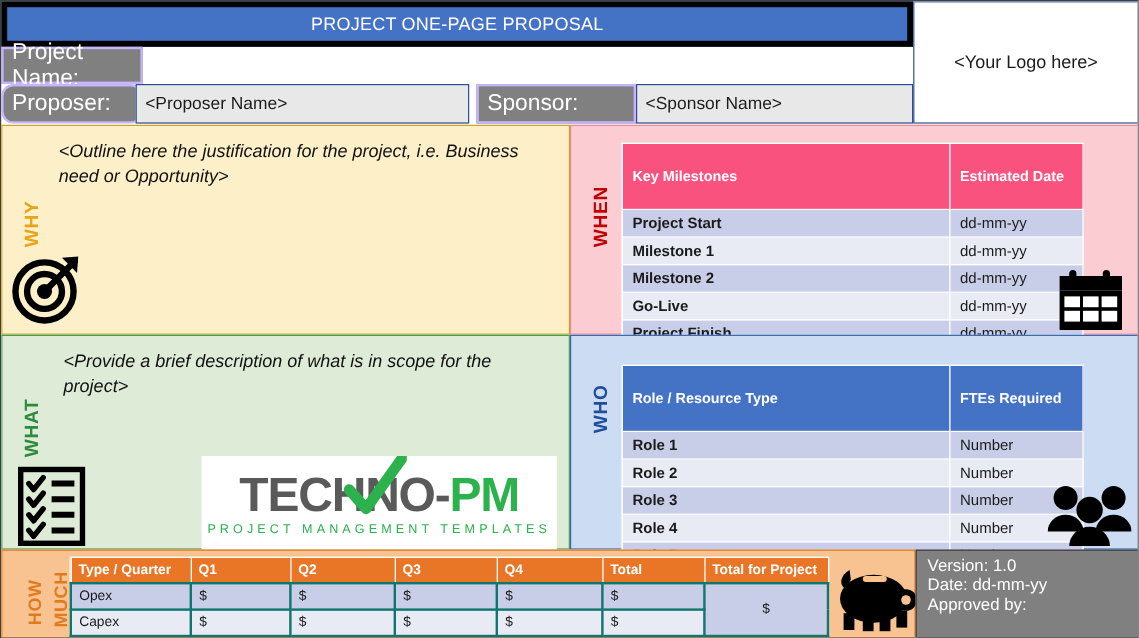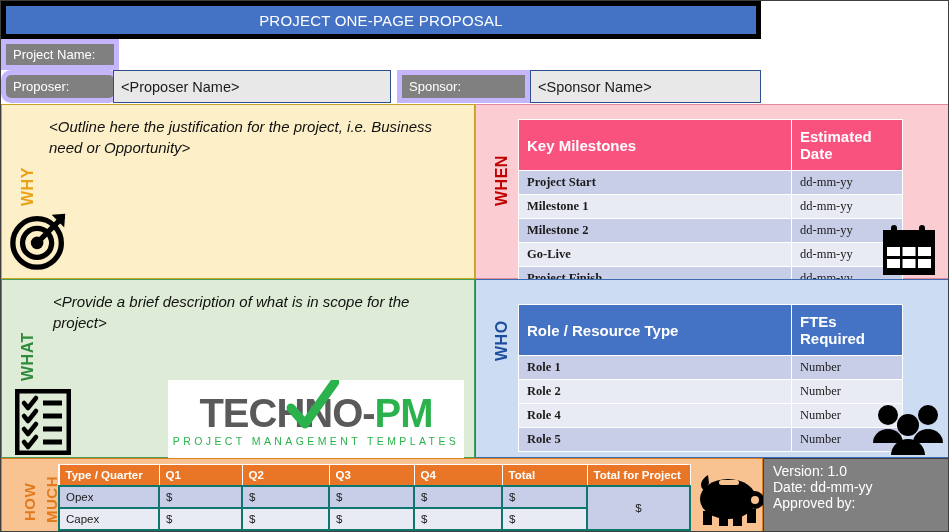--- a/index.html
+++ b/index.html
@@ -6,22 +6,22 @@
   body{font-family:"Liberation Sans", sans-serif;}
   #page{position:relative;width:949px;height:532px;overflow:hidden;background:#ffffff;
         border:1px solid #3f3f3f;box-sizing:border-box;}
 
   
   #hdr-band{position:absolute;left:0;top:0;width:760px;height:38px;background:#4472C4;
             border:5px solid #000000;box-sizing:border-box;
             display:flex;align-items:center;justify-content:center;}
   #hdr-band .t{color:#ffffff;font-size:15px;letter-spacing:.2px;}
 
-  .lblcell{position:absolute;background:#808080;border:5px solid #c4b5fd;box-sizing:border-box;
-           display:flex;align-items:center;padding-left:7px;color:#ffffff;font-size:13px;}
+  .lblcell{position:absolute;background:#808080;border:2px solid #c4b5fd;box-sizing:border-box;
+           display:flex;align-items:center;padding-left:7px;color:#ffffff;font-size:19px;}
   .valcell{position:absolute;background:#E8E8E8;border:1px solid #2e4f8f;box-sizing:border-box;
            display:flex;align-items:center;padding-left:7px;color:#1b1b1b;font-size:14.5px;}
 
   #pn-l{left:0;top:38px;width:118px;height:31px;}
   #pn-v{left:118px;top:38px;width:642px;height:31px;}
   #pr-l{left:0;top:69px;width:118px;height:33px;border-radius:10px;}
   #pr-v{left:112px;top:69px;width:278px;height:33px;}
   #sp-l{left:396px;top:69px;width:133px;height:33px;}
   #sp-v{left:529px;top:69px;width:231px;height:33px;}
 
@@ -56,23 +56,23 @@
   #w-much{left:42px; top:522px;color:#E07B20;font-size:15px;}
 
   
   .para{position:absolute;font-style:italic;font-size:15px;color:#111;line-height:21px;}
   #p-why {left:48px; top:115px;width:400px;}
   #p-what{left:52px; top:290px;width:400px;}
 
   
   .dtable{position:absolute;border-collapse:collapse;table-layout:fixed;
           background:#ffffff;font-size:12.5px;}
-  .dtable th{color:#ffffff;font-weight:bold;text-align:left;padding:8px 8px;
-             font-size:15px;border:1px solid #ffffff;}
-  .dtable td{padding:4px 8px;color:#1b1b1b;border:1px solid #ffffff;font-family:Liberation Serif, serif;}
+  .dtable th{color:#ffffff;font-weight:bold;text-align:left;padding:20px 8px;
+             font-size:12px;border:1px solid #ffffff;}
+  .dtable td{padding:4px 8px;color:#1b1b1b;border:1px solid #ffffff;}
   .dtable td.k{font-weight:bold;}
   .dtable tr.odd td{background:#C9CEE8;}
   .dtable tr.even td{background:#E8EAF4;}
 
   #t-when{left:517px;top:118px;width:384px;}
   #t-when th{background:#F9527F;}
   #t-who {left:517px;top:303px;width:384px;}
   #t-who th{background:#4472C4;}
 
   
@@ -127,20 +127,23 @@
     <span>&lt;Proposer Name&gt;</span>
   </div>
 
   <div class="lblcell" id="sp-l">
     <span>Sponsor:</span>
   </div>
   <div class="valcell" id="sp-v">
     <span>&lt;Sponsor Name&gt;</span>
   </div>
 
+  <div id="logo-box">
+    <span class="t">&lt;Your Logo here&gt;</span>
+  </div>
 
   <div class="quad" id="q-why"></div>
   <div class="vword" id="w-why">WHY</div>
   <div class="para" id="p-why">&lt;Outline here the justification for the project, i.e. Business need or Opportunity&gt;</div>
   <svg class="icon" id="ic-target" viewBox="0 0 64 64">
     <circle cx="29" cy="35" r="25" fill="none" stroke="#000" stroke-width="5.5"></circle>
     <circle cx="29" cy="35" r="15" fill="none" stroke="#000" stroke-width="5.5"></circle>
     <circle cx="29" cy="35" r="6.5" fill="#000"></circle>
     <path d="M29 35 L55 9" stroke="#000" stroke-width="5.5" stroke-linecap="round"></path>
     <path d="M44 6 L58 5 L57 19 Z" fill="#000"></path>
@@ -239,20 +242,24 @@
       <th>FTEs Required</th>
     </tr>
       </thead>
     <tbody>
       <tr class="odd">
         <td class="k">Role 1</td>
         <td>Number</td>
         </tr>
       <tr class="even">
         <td class="k">Role 2</td>
+        <td>Number</td>
+        </tr>
+      <tr class="odd">
+        <td class="k">Role 3</td>
         <td>Number</td>
         </tr>
       <tr class="even">
         <td class="k">Role 4</td>
         <td>Number</td>
         </tr>
       <tr class="odd">
         <td class="k">Role 5</td>
         <td>Number</td>
         </tr>

